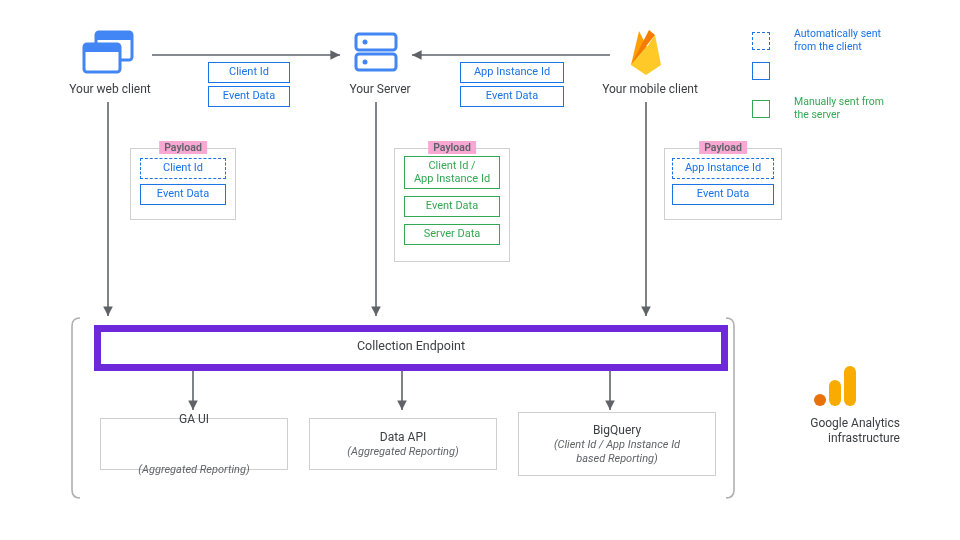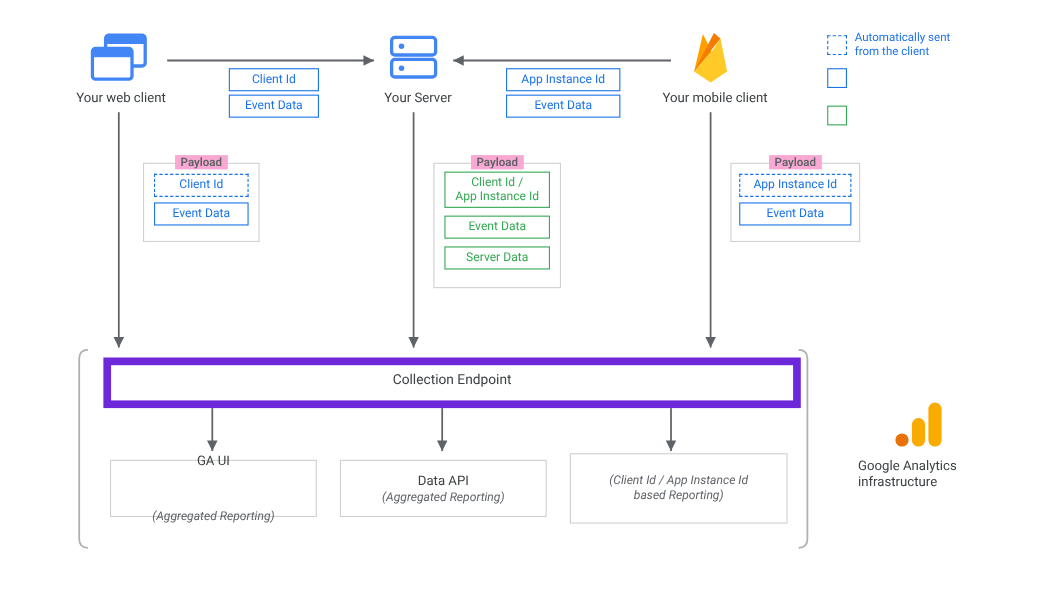--- a/index.html
+++ b/index.html
@@ -64,27 +64,27 @@
     font-size: 12px;
     display: flex;
     flex-direction: column;
     justify-content: center;
     line-height: 1.25;
     color: #3c4043;
   }
   .report-box em { font-style: italic; font-size: 11px; color: #5f6368; }
   .infra-label {
     position: absolute;
-    text-align: left;
+    text-align: right;
     font-size: 12px;
     line-height: 1.25;
     color: #3c4043;
   }
   
-  .legend-row { position: absolute; display: flex; align-items: center; gap: 7px; }
+  .legend-row { position: absolute; display: flex; align-items: center; gap: 24px; }
   .legend-swatch { width: 18px; height: 18px; box-sizing: border-box; }
   .legend-text { font-size: 10.5px; line-height: 1.2; width: 100px; }
   .legend-text.blue  { color: #1a73e8; }
   .legend-text.green { color: #34a853; }
   svg.arrows { position: absolute; left: 0; top: 0; width: 960px; height: 540px; pointer-events: none; }
   
   .icon { position: absolute; }
 </style>
 </head>
 <body>
@@ -184,29 +184,31 @@
 
 <div class="report-box" style="left:100px; top:418px; width:186px; height:50px;gap:36px;">
   <span>GA UI</span>
   <em>(Aggregated Reporting)</em>
 </div>
 <div class="report-box" style="left:309px; top:418px; width:186px; height:50px;">
   <span>Data API</span>
   <em>(Aggregated Reporting)</em>
 </div>
 <div class="report-box" style="left:518px; top:412px; width:196px; height:62px;">
+  <span>BigQuery</span>
   <em style="white-space:pre-line;">(Client Id / App Instance Id
 based Reporting)</em>
 </div>
 
 <div class="infra-label" style="left:780px; top:416px; width:120px; white-space:pre-line;">Google Analytics
 infrastructure</div>
 
 <div class="legend-row" style="left:752px; top:28px;">
   <div class="legend-swatch" style="border:1.5px dashed #1a73e8;"></div>
   <div class="legend-text blue">Automatically sent from the client</div>
 </div>
 <div class="legend-row" style="left:752px; top:62px;">
   <div class="legend-swatch" style="border:1.5px solid #1a73e8;"></div>
 </div>
 <div class="legend-row" style="left:752px; top:96px;">
   <div class="legend-swatch" style="border:1.5px solid #34a853;"></div>
+  <div class="legend-text green">Manually sent from the server</div>
 </div>
 
 </body></html>

